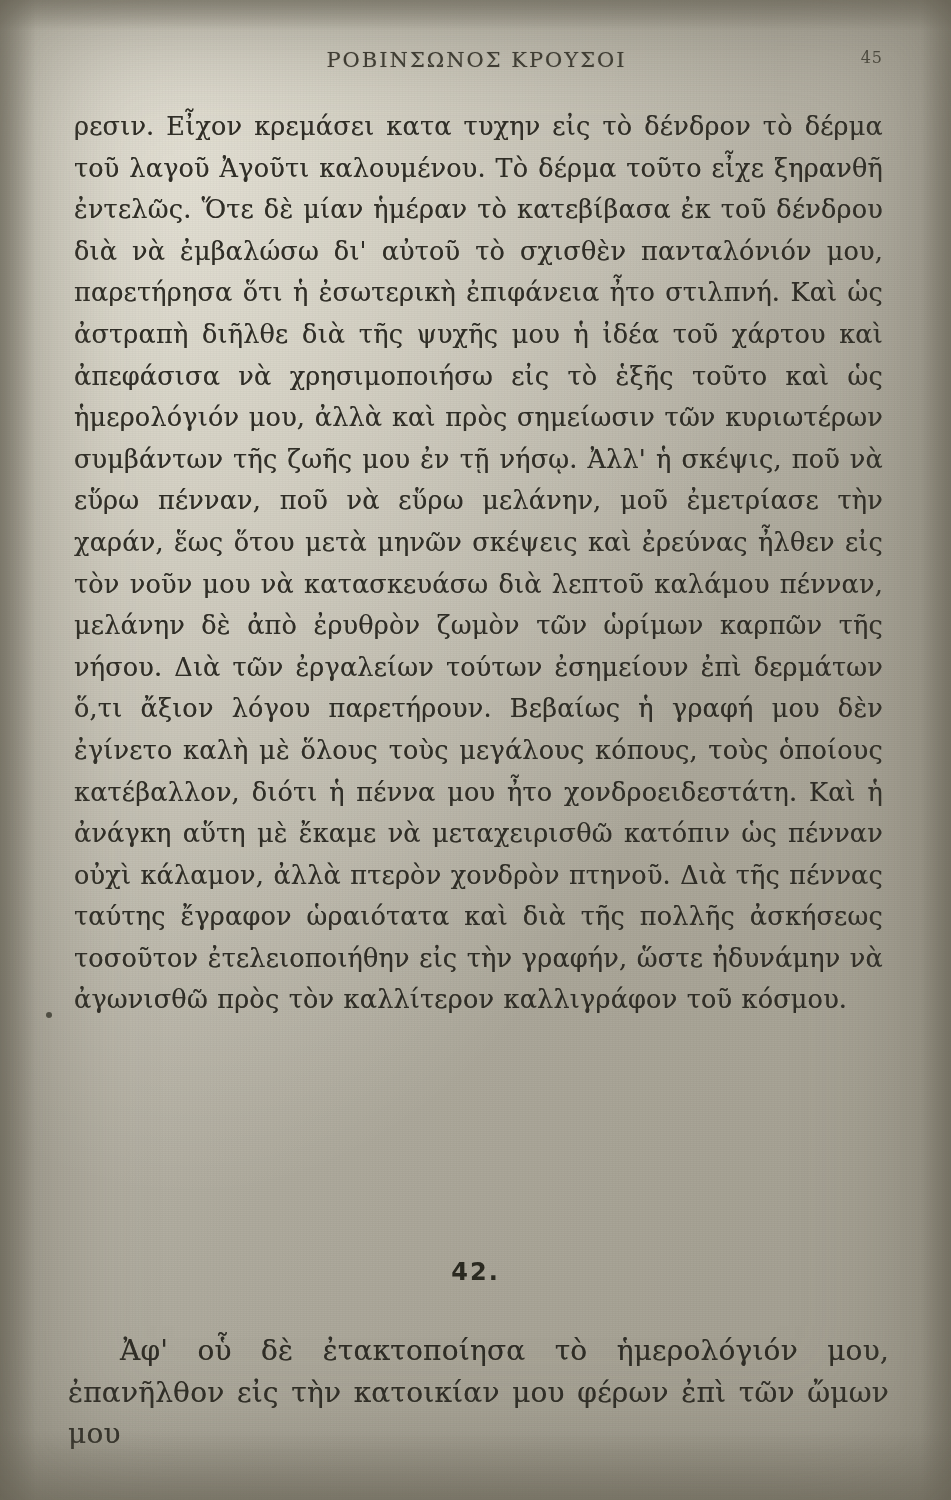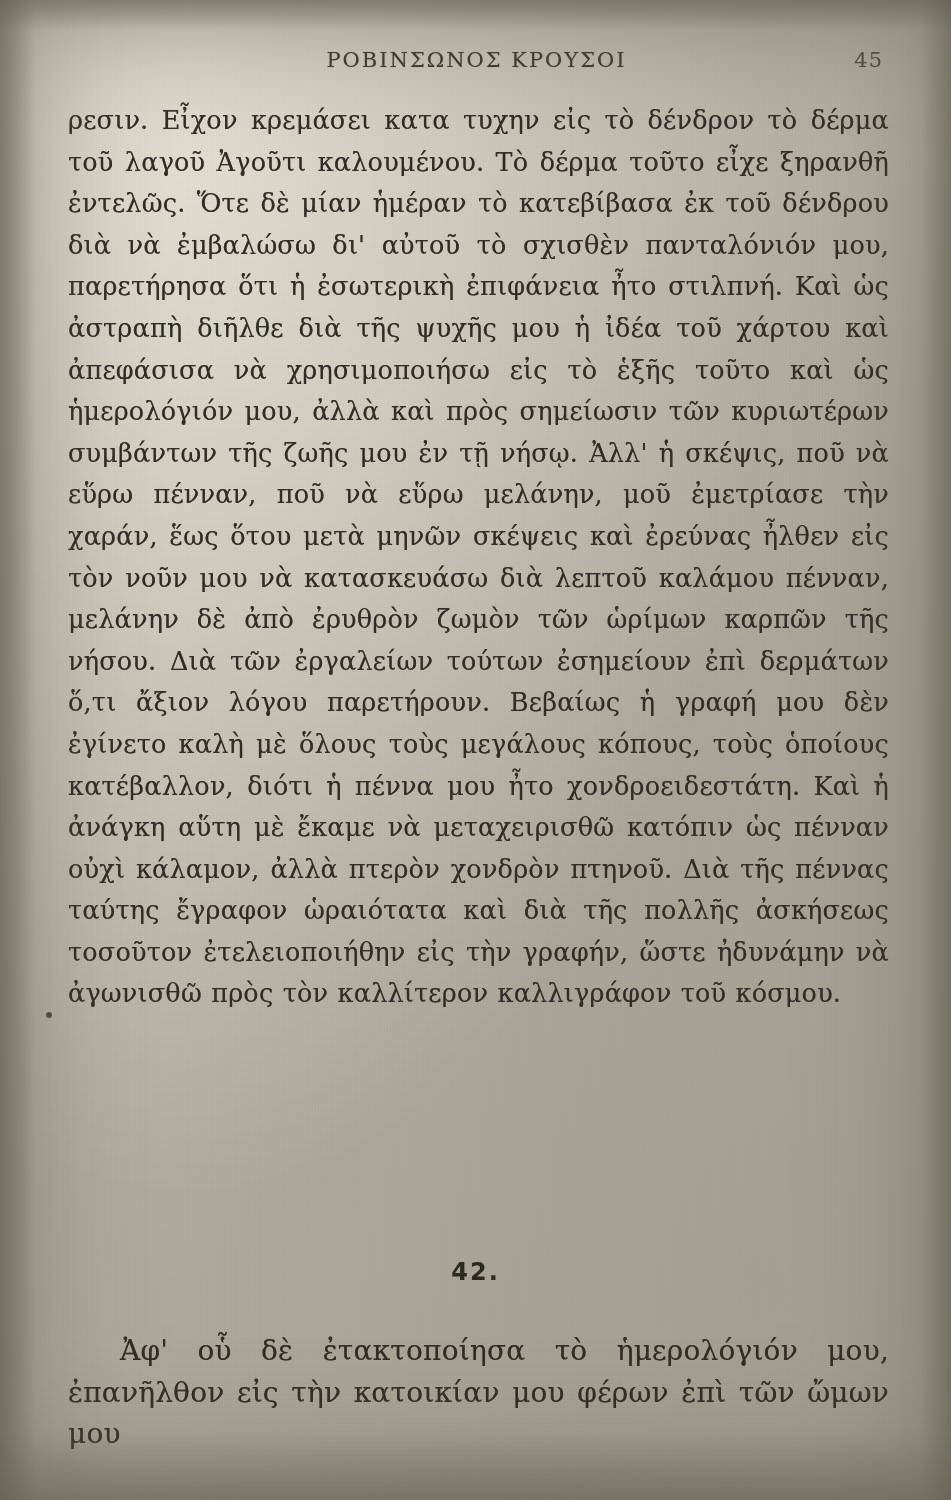--- a/index.html
+++ b/index.html
@@ -56,33 +56,33 @@
   .running-head .title {
     font-size: 21px;
     letter-spacing: 2.0px;
     color: #3a382f;
     white-space: nowrap;
     text-shadow: 0 0 1px rgba(60,58,48,0.4);
   }
   .running-head .folio {
     position: absolute;
     right: 0;
-    font-size: 21px;
+    font-size: 16px;
     color: #4a483d;
     letter-spacing: 1px;
   }
   
   .body-text {
     position: absolute;
     top: 100px;
     left: 68px;
     right: 62px;
   }
   .body-text p {
-    margin: 0;
+    margin: 6px;
     font-size: 25.5px;
     line-height: 41.6px;
     text-align: justify;
     text-justify: inter-word;
     color: #2e2c25;
     letter-spacing: 0.2px;
     word-spacing: 1px;
     text-shadow: 0 0 0.6px rgba(45,43,35,0.55);
   }
   

